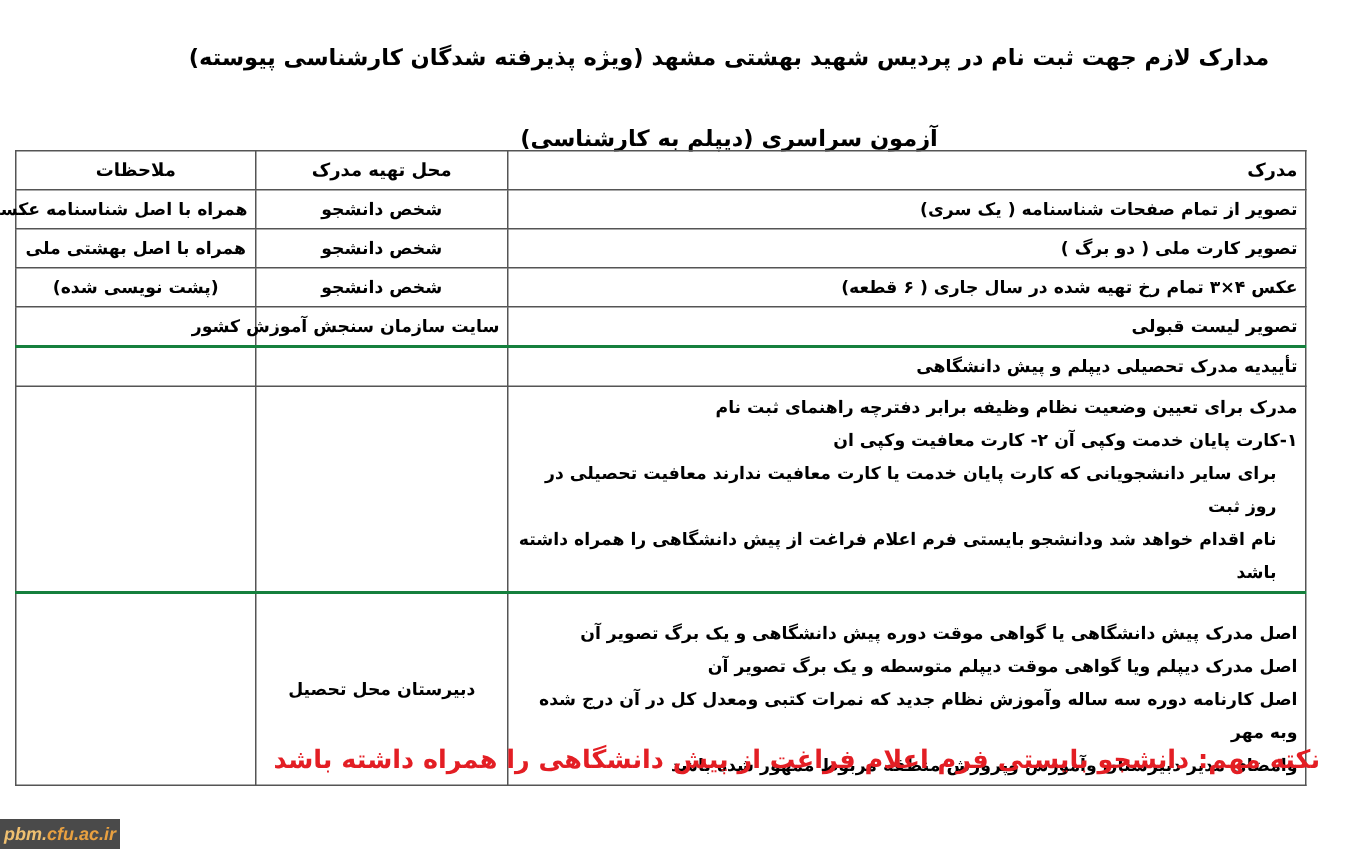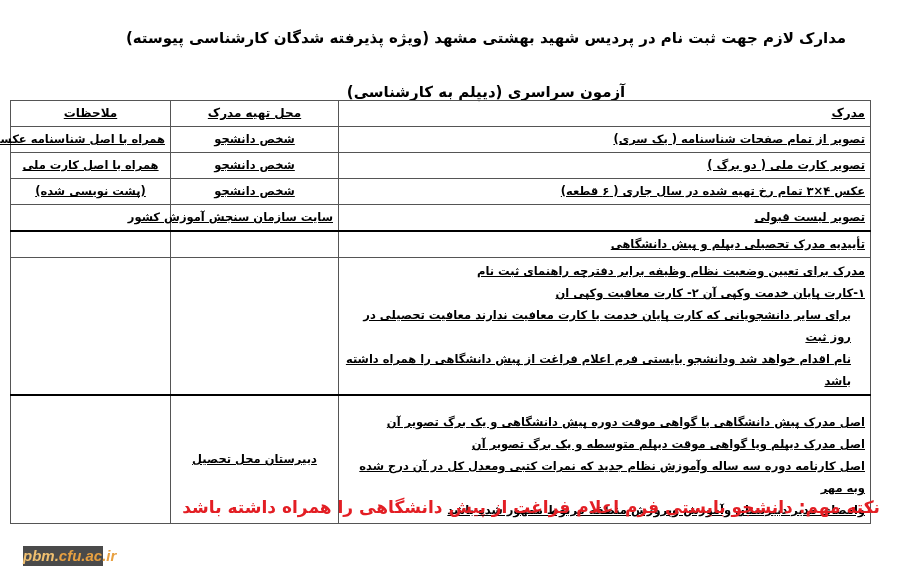--- a/index.html
+++ b/index.html
@@ -12,41 +12,40 @@
     font-weight:bold; font-size:15px;padding-left:36px;
   }
   .t1 { top:29px; }
   .t2 { top:83px; }
   table.docs {
     position:absolute; left:10px; top:100px; width:860px;
     border-collapse:collapse; direction:rtl; table-layout:fixed;
   }
   table.docs td, table.docs th {
     border:1px solid #555; padding:2px 5px; font-size:11.5px; font-weight:bold;
-    vertical-align:middle; line-height:21px;text-decoration:underline;
+    vertical-align:middle; line-height:21px;
   }
   table.docs th { font-size:12px; height:21px; }
   th.h-doc { text-align:right; padding-right:170px; }
   th.h-place, th.h-notes { text-align:center; }
   td.doc { text-align:right; }
   td.place, td.notes { text-align:center; white-space:nowrap; }
-  tr.thick td { border-top:2px solid #000000; }
+  tr.thick td { border-top:2px solid #15803d; }
   .r1 td { height:19px; }
   .multi div { line-height:22px; }
   .indent { padding-right:14px; }
   .note {
     position:absolute; right:20px; top:497px; direction:rtl;
     color:#e31e24; font-weight:bold; font-size:17px; white-space:nowrap;
   }
   .badge {
     position:absolute; left:0; top:546px; width:80px; height:20px;
     background:#4a4a4a; color:#f0c070; font-style:italic; font-weight:bold;
-    font-size:15px; line-height:20px; text-align:center;
+    font-size:12px; line-height:20px; text-align:center;
     font-family:"Liberation Sans", sans-serif;
-    margin-left:23px;
   }
   .badge .dom { color:#e8a040; }
 </style>
 </head>
 <body>
 
 <div class="title t1">مدارک لازم جهت ثبت نام در پردیس شهید بهشتی مشهد (ویژه پذیرفته شدگان کارشناسی پیوسته)</div>
 <div class="title t2">آزمون سراسری (دیپلم به کارشناسی)</div>
 
 <table class="docs">
@@ -62,21 +61,21 @@
     <th class="h-notes">ملاحظات</th>
   </tr>
   <tr class="r1">
     <td class="doc">تصویر از تمام صفحات شناسنامه      ( یک سری)</td>
     <td class="place">شخص دانشجو</td>
     <td class="notes">همراه با اصل شناسنامه عکسدار</td>
   </tr>
   <tr class="r1">
     <td class="doc">تصویر کارت ملی     ( دو برگ )</td>
     <td class="place">شخص دانشجو</td>
-    <td class="notes">همراه با اصل کارت ملی</td>
+    <td class="notes">همراه با اصل بهشتی ملی</td>
   </tr>
   <tr class="r1">
     <td class="doc">عکس ۴×۳ تمام رخ تهیه شده در سال جاری  ( ۶ قطعه)</td>
     <td class="place">شخص دانشجو</td>
     <td class="notes">(پشت نویسی شده)</td>
   </tr>
   <tr class="r1">
     <td class="doc">تصویر لیست قبولی</td>
     <td class="place">سایت سازمان سنجش آموزش کشور</td>
     <td class="notes"></td>

